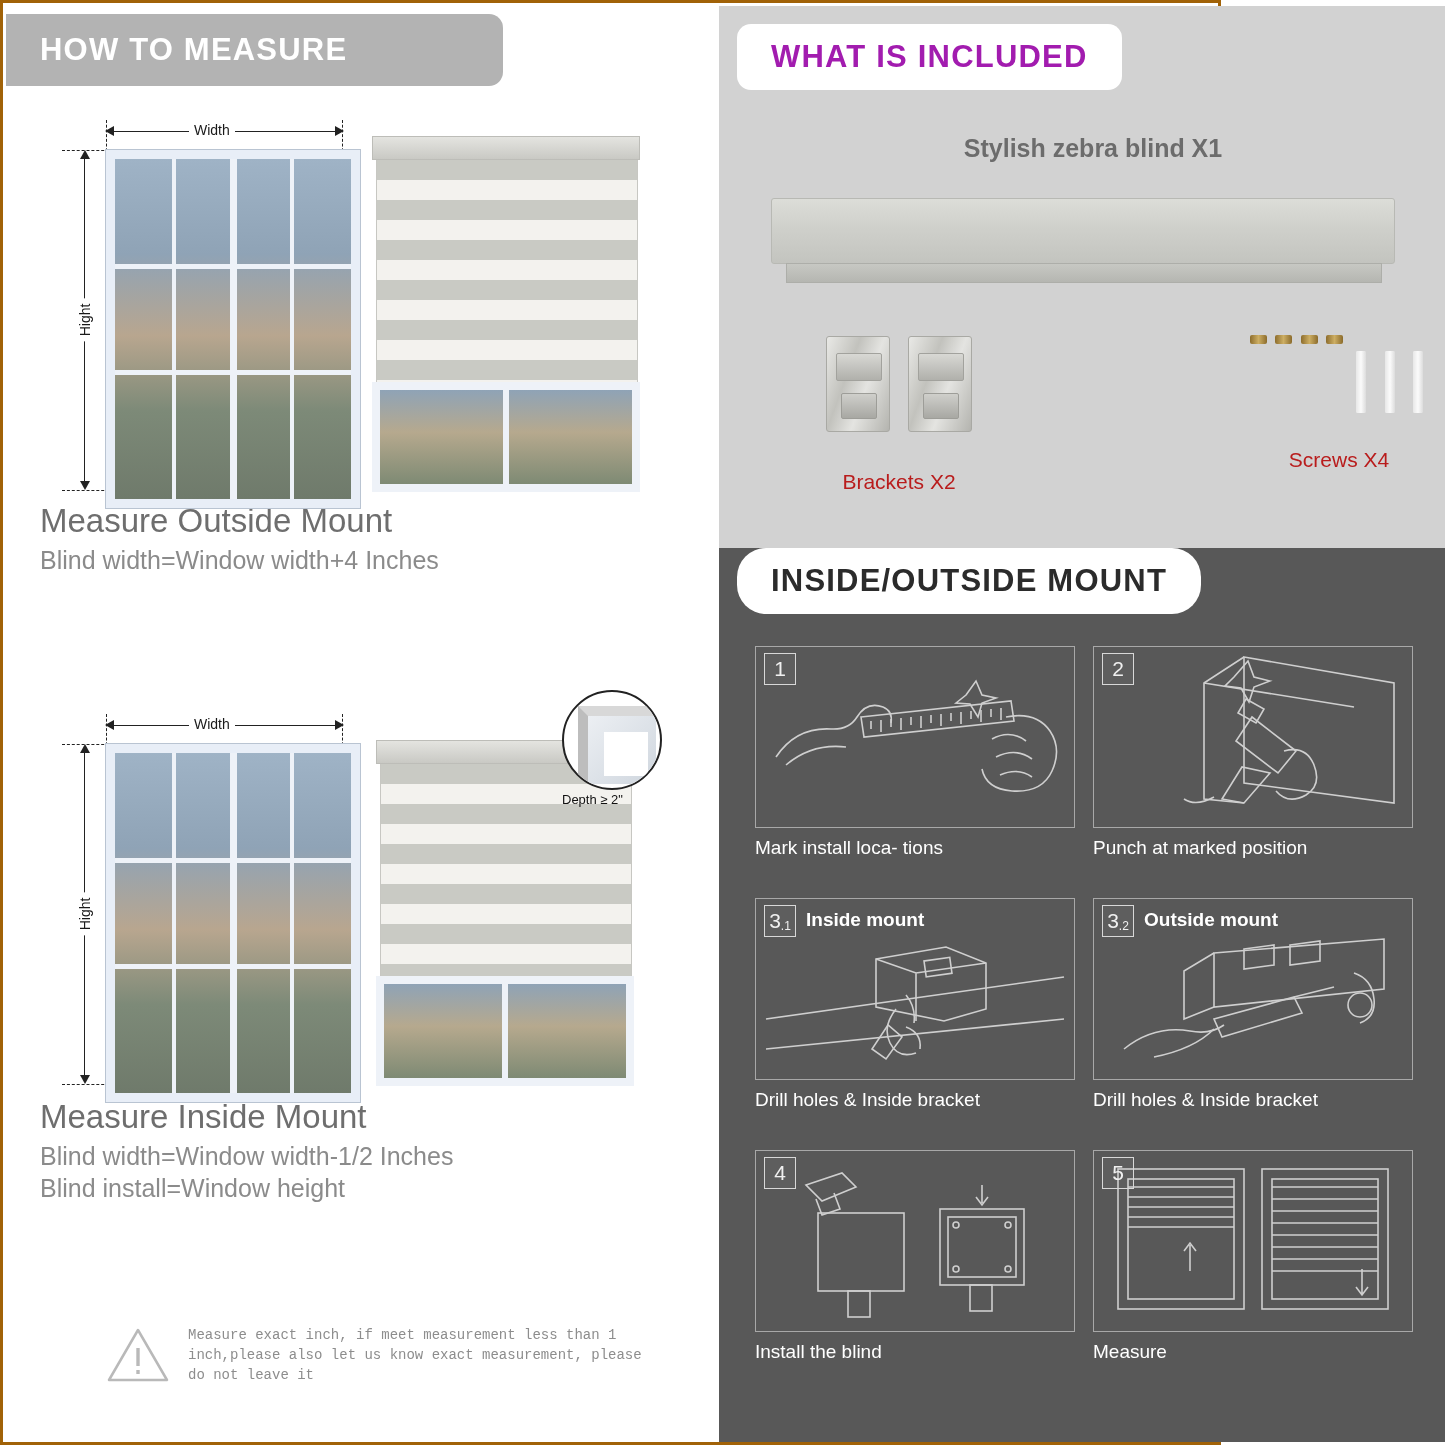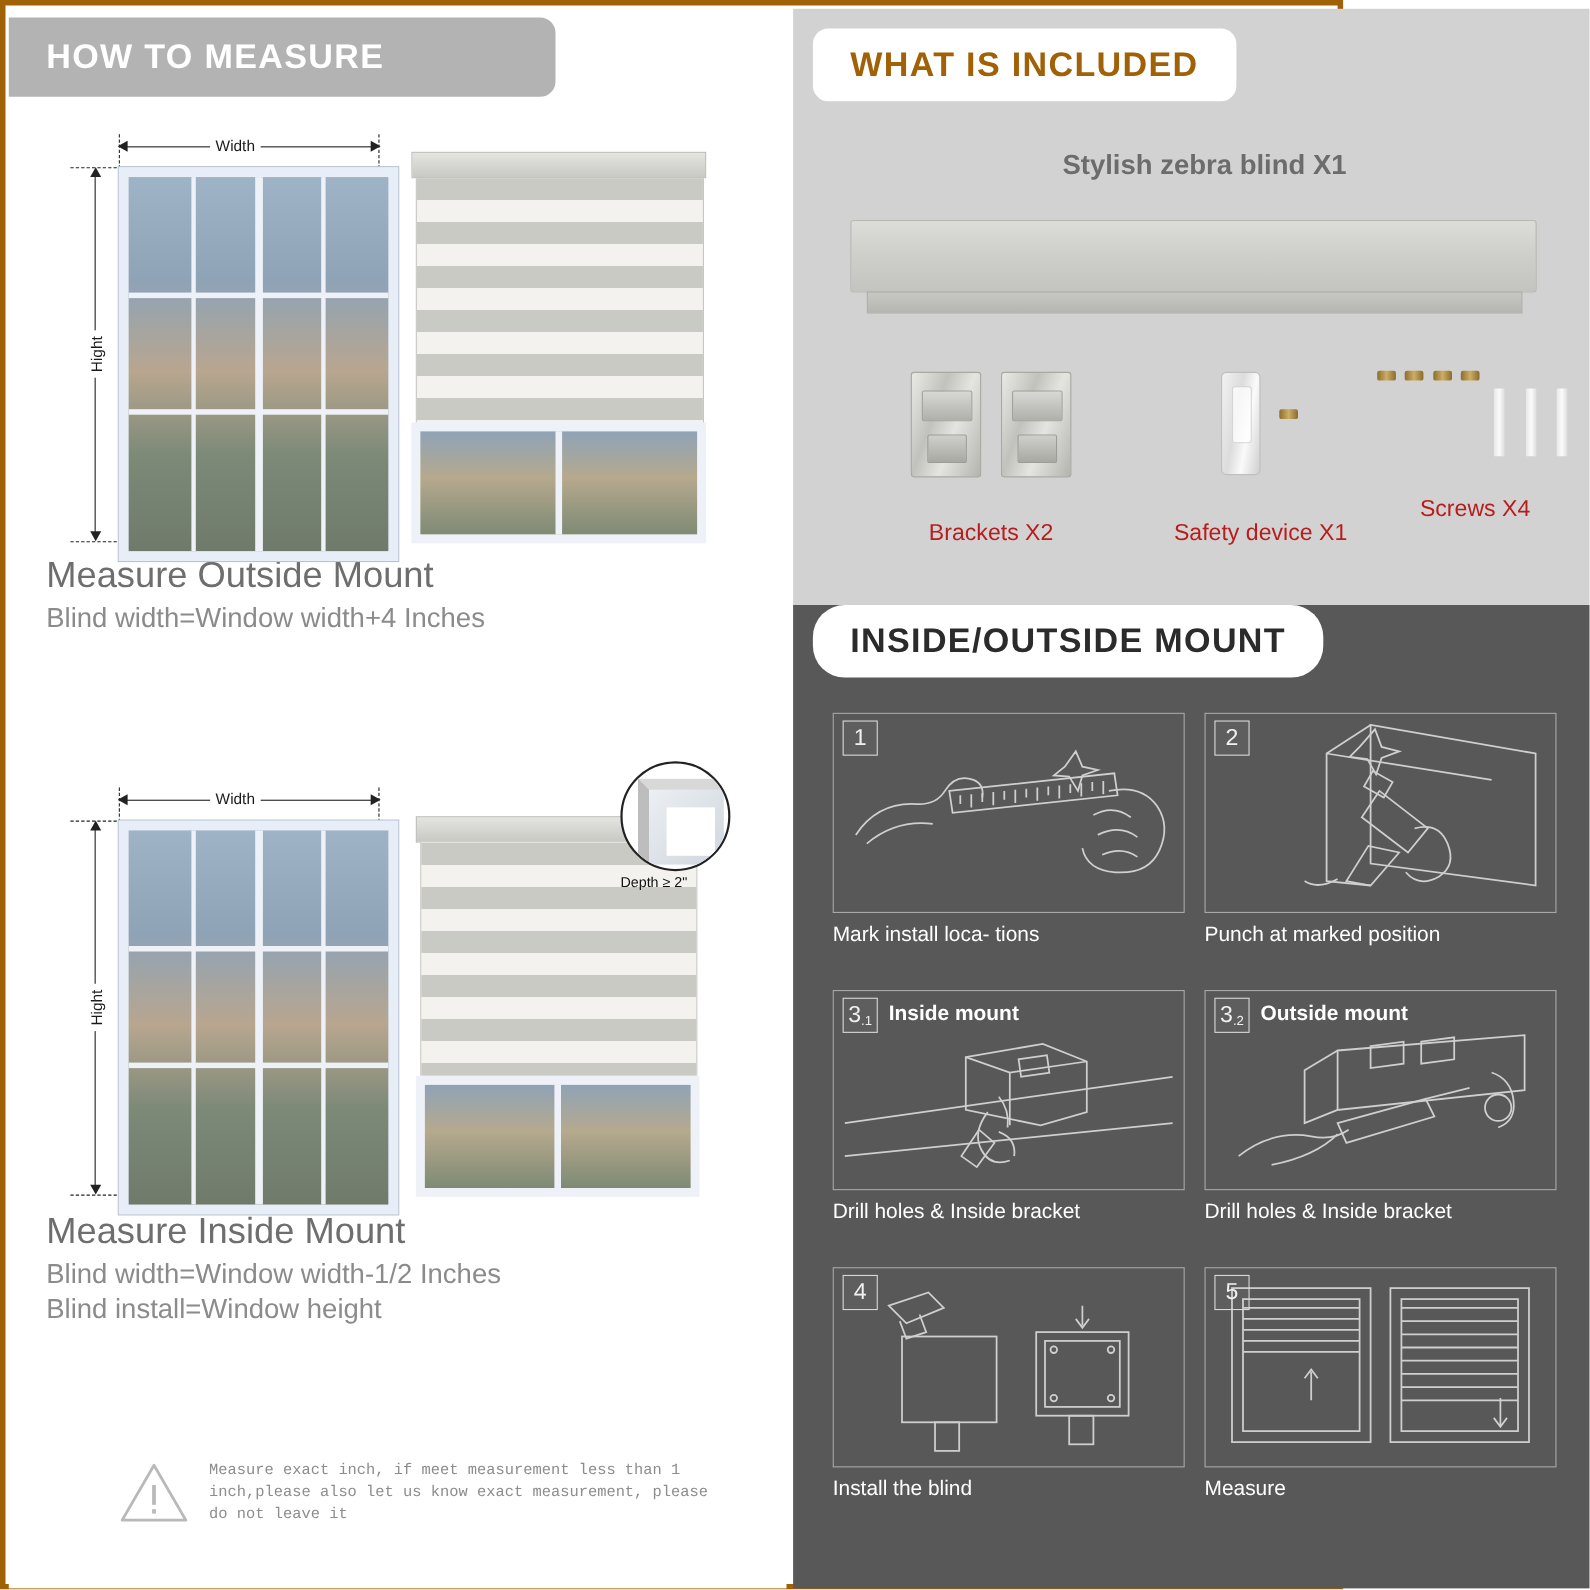--- a/index.html
+++ b/index.html
@@ -3,21 +3,21 @@
 <meta charset="utf-8">
 <style>
   html,body{margin:0;padding:0;}
   body{
     width:1445px;height:1445px;
     background:#ffffff;
     font-family:"Liberation Sans", sans-serif;
     overflow:hidden;
   }
   .page{position:relative;width:1221px;height:1445px;box-sizing:border-box;
-        border:5px solid #a16207;background:#fff;}
+        border:3px solid #a16207;background:#fff;}
 
   
   .left{position:absolute;left:3px;top:3px;width:707px;height:1436px;background:#fff;}
 
   .tab-grey{
     position:absolute;left:0;top:8px;width:497px;height:72px;
     background:#b3b3b3;border-top-right-radius:14px;border-bottom-right-radius:14px;
     display:flex;align-items:center;
   }
   .tab-grey .t{
@@ -89,21 +89,21 @@
   .right-top{position:absolute;left:716px;top:3px;width:726px;height:542px;background:#d2d2d2;}
   .right-bottom{position:absolute;left:716px;top:545px;width:726px;height:894px;background:#585858;}
 
   .tab-white{
     position:absolute;left:18px;top:18px;height:66px;background:#ffffff;
     border-top-left-radius:14px;border-top-right-radius:14px;
     border-bottom-left-radius:14px;border-bottom-right-radius:14px;
     display:flex;align-items:center;padding:0 34px;
   }
   .tab-white .t{font-size:31px;font-weight:bold;letter-spacing:1.2px;}
-  .t-included{color:#a16207;}
+  .t-included{color:#a21caf;}
   .t-mount{color:#2b2b2b;}
 
   .included-title{position:absolute;left:0;top:128px;width:726px;text-align:center;
     font-size:25px;font-weight:bold;color:#6c6c6c;padding-left:11px;}
 
   .blind-bar{
     position:absolute;left:52px;top:192px;width:622px;height:64px;
     background:linear-gradient(180deg,#dcddd8 0%,#cfd0cb 45%,#c3c4bf 100%);
     border:1px solid #b8b9b4;border-radius:3px;
   }
@@ -282,25 +282,20 @@
     <div class="included-title">Stylish zebra blind X1</div>
 
     <div class="blind-bar"></div>
 
     <div class="part" style="left:60px;top:330px;width:240px;">
       <span class="bracket"></span>
       <span class="bracket" style="margin-left:14px;"></span>
       <div class="part-label" style="margin-top:34px;">Brackets X2</div>
     </div>
 
-    <div class="part" style="left:300px;top:330px;width:250px;">
-      <span class="safety"></span>
-      <span class="screw" style="height:58px;margin-left:16px;vertical-align:bottom;"></span>
-      <div class="part-label" style="margin-top:36px;">Safety device X1</div>
-    </div>
 
     <div class="part" style="left:520px;top:336px;width:200px;">
       <span class="screw"></span>
       <span class="screw"></span>
       <span class="screw"></span>
       <span class="screw"></span>
       <span class="anchor"></span>
       <span class="anchor"></span>
       <span class="anchor"></span>
       <div class="part-label" style="margin-top:30px;">Screws X4</div>

